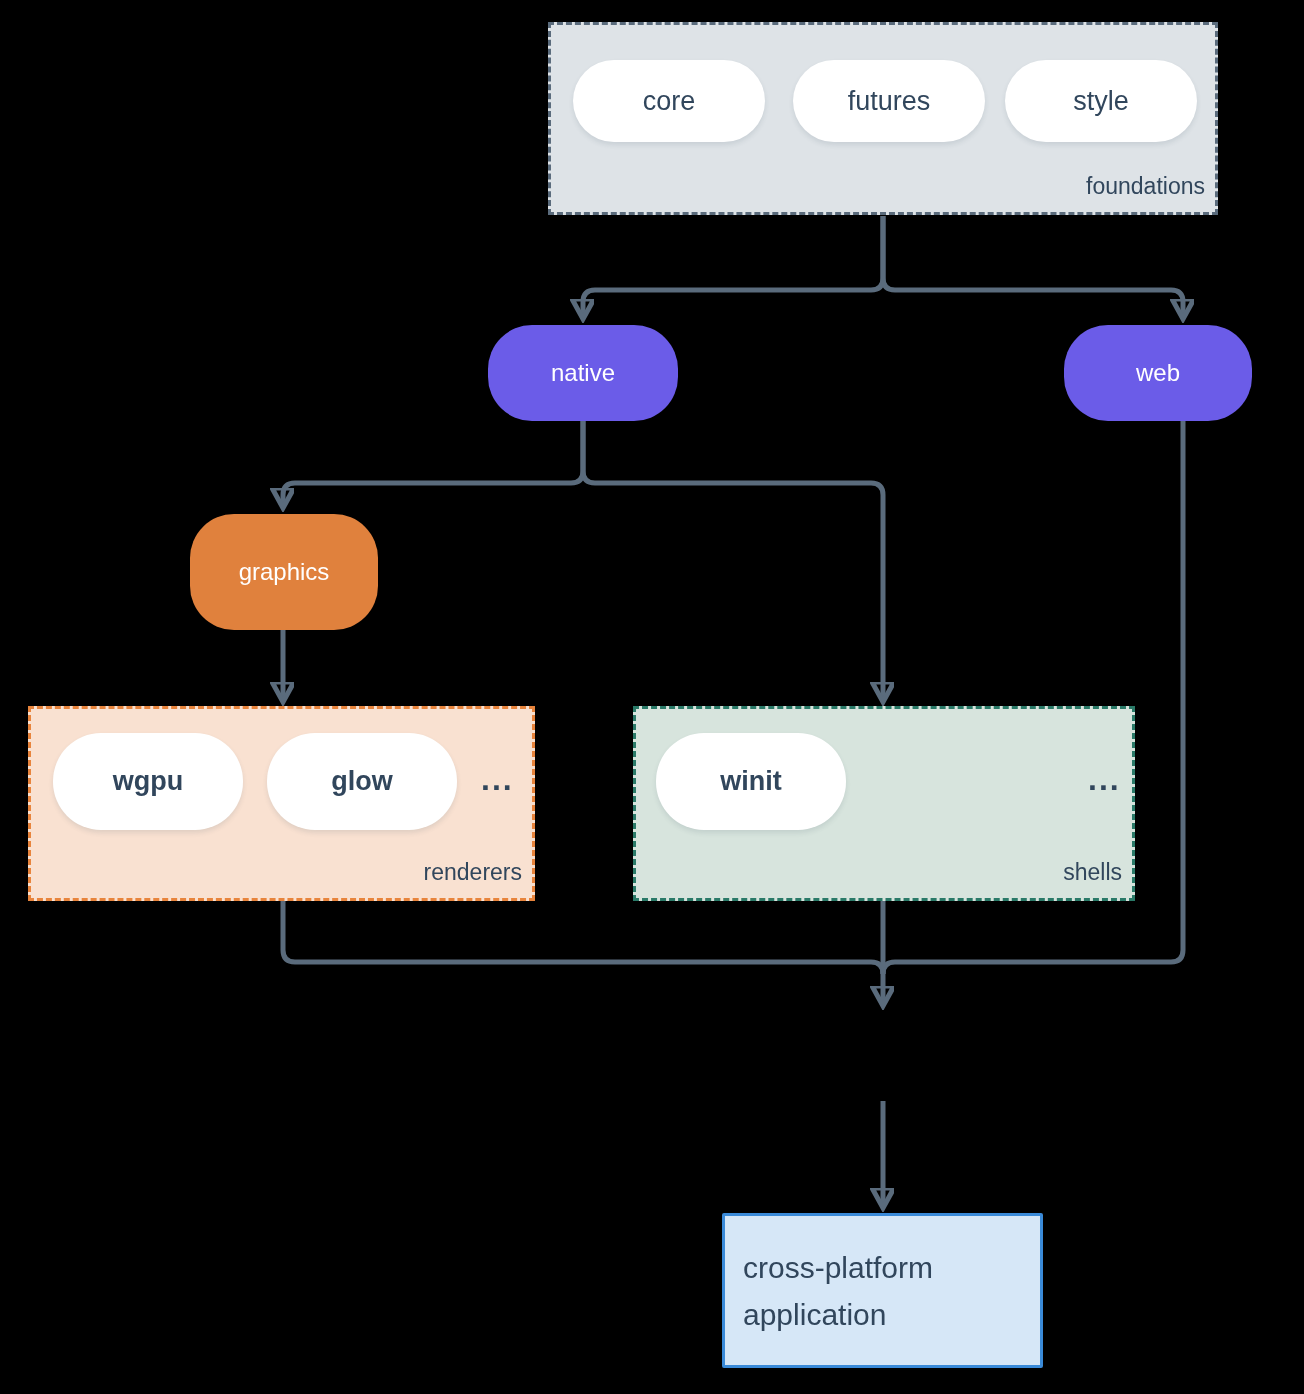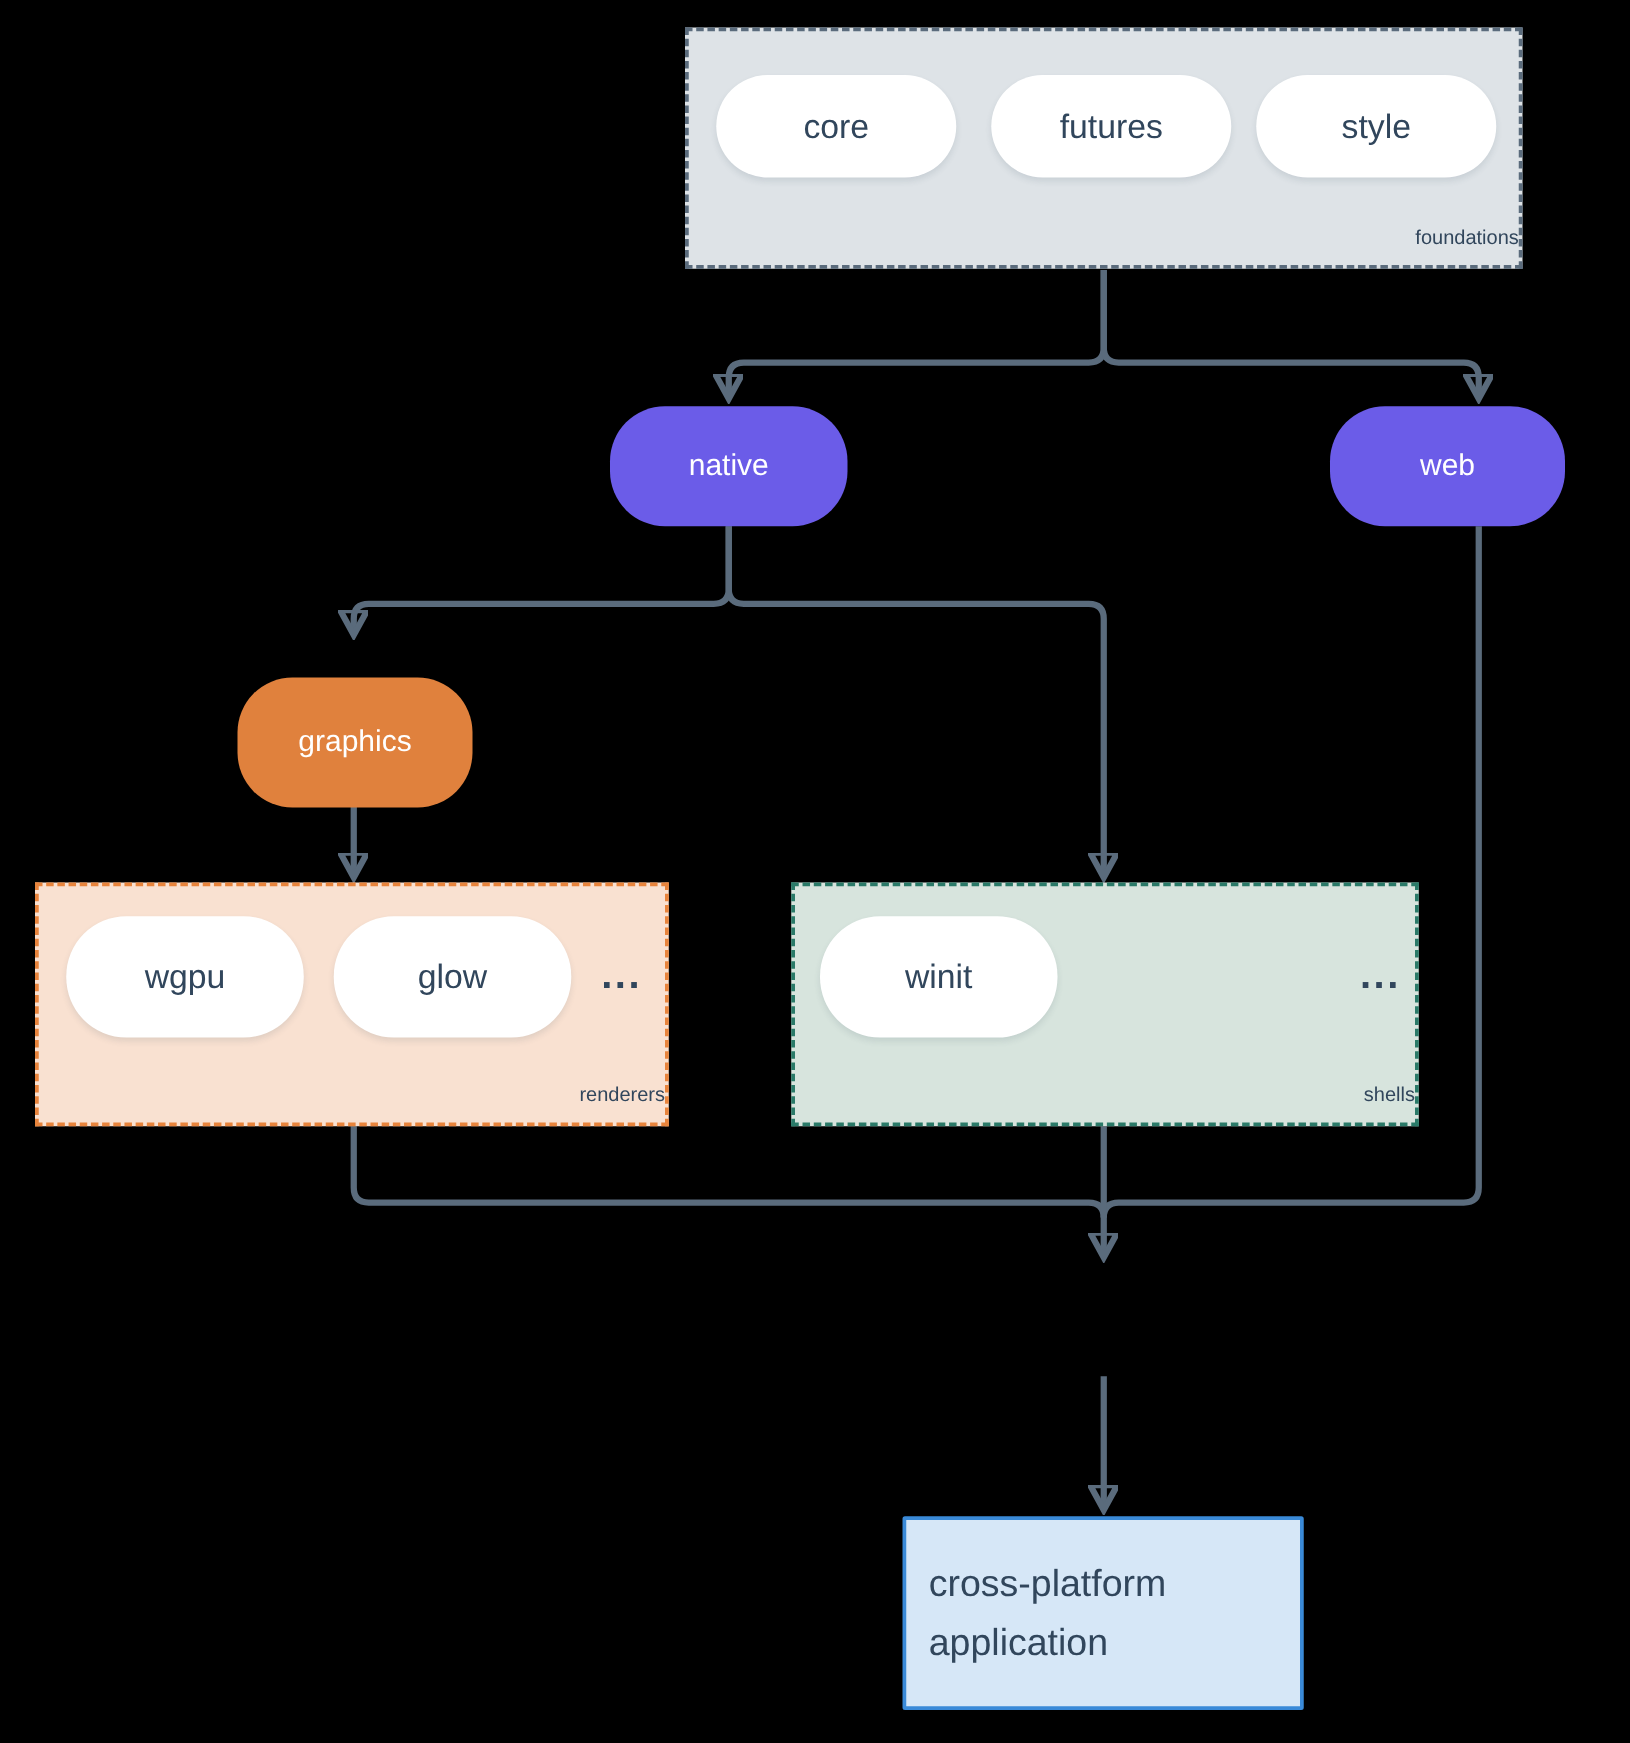--- a/index.html
+++ b/index.html
@@ -28,58 +28,58 @@
     left: 28px; top: 706px; width: 507px; height: 195px;
     background: var(--renderers-fill, #f9e1d1);
     border: 3px dashed var(--renderers-border, #e8843c);
   }
   .group-shells {
     left: 633px; top: 706px; width: 502px; height: 195px;
     background: var(--shells-fill, #d7e4dd);
     border: 3px dashed var(--shells-border, #2a7a68);
   }
   .group-label {
-    position: absolute; right: 0; bottom: 12px;
-    font-size: 16px; color: var(--slate-text, #31465c);
+    position: absolute; right: 10px; bottom: 12px;
+    font-size: 23px; color: var(--slate-text, #31465c);
   }
 
   .pill {
     position: absolute;
     background: var(--pill-fill, #fff);
     border-radius: 48px;
     display: flex; align-items: center; justify-content: center;
     font-size: 27px; color: var(--slate-text, #31465c);
     box-shadow: 0 3px 5px rgba(50,70,90,0.12);
   }
   .group-foundations .pill { width: 192px; height: 82px; top: 35px; border-radius: 41px; }
   .pill-core    { left: 22px; }
   .pill-futures { left: 242px; }
   .pill-style   { left: 454px; }
-  .group-renderers .pill, .group-shells .pill { width: 190px; height: 97px; top: 24px; }
+  .group-renderers .pill, .group-shells .pill { width: 190px; height: 97px; top: 24px; font-weight: bold; }
   .pill-wgpu   { left: 22px; }
   .pill-glow   { left: 236px; }
   .pill-winit  { left: 20px; }
   .pill-glutin { left: 237px; }
   .ellipsis {
     position: absolute; top: 52px; font-size: 32px; font-weight: bold;
     color: var(--slate-text, #31465c); letter-spacing: 2px;
   }
   .group-renderers .ellipsis { left: 450px; }
   .group-shells .ellipsis { left: 452px; }
 
   .node {
     position: absolute;
     display: flex; align-items: center; justify-content: center;
     color: var(--node-text, #fff);
     font-size: 24px;
     border-radius: 44px;
   }
   .node-native   { left: 488px; top: 325px; width: 190px; height: 96px; background: var(--purple, #6b5ce8); }
   .node-web      { left: 1064px; top: 325px; width: 188px; height: 96px; background: var(--purple, #6b5ce8); }
-  .node-graphics { left: 190px; top: 514px; width: 188px; height: 104px; background: var(--orange, #e0813d); margin-top: 28px; }
+  .node-graphics { left: 190px; top: 514px; width: 188px; height: 116px; background: var(--orange, #e0813d); }
   .node-iced     { left: 790px; top: 1012px; width: 186px; height: 89px; background: var(--blue, #2f88d8); border-radius: 42px; }
 
   .app-box {
     position: absolute;
     left: 722px; top: 1213px; width: 321px; height: 155px;
     box-sizing: border-box;
     background: var(--app-fill, #d6e7f7);
     border: 3px solid var(--app-border, #3a8ad8);
     border-radius: 2px;
     display: flex; align-items: center; justify-content: center; 

